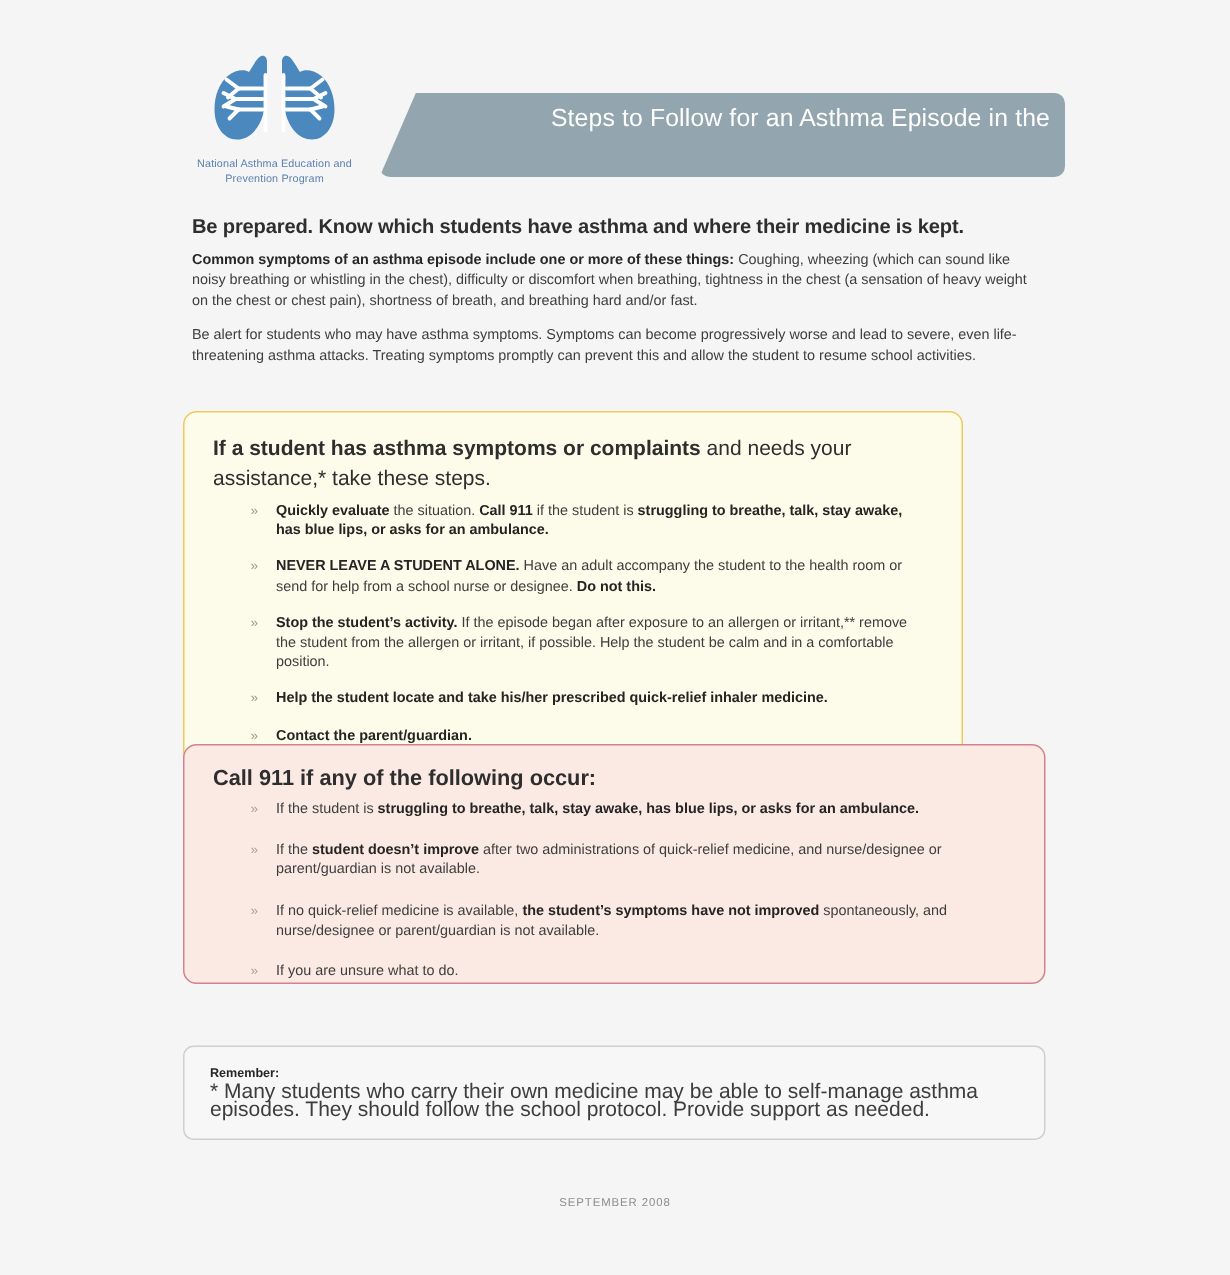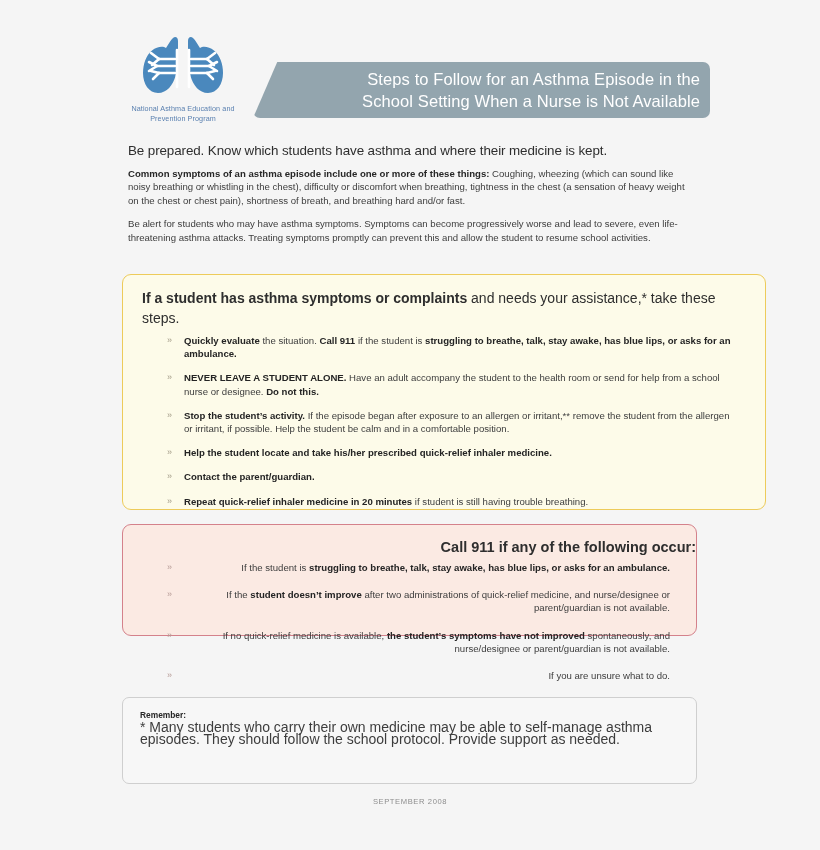--- a/index.html
+++ b/index.html
@@ -94,21 +94,21 @@
 
   
   .intro {
     position: absolute;
     left: 128px;
     top: 142px;
     width: 566px;
   }
   .intro-lead {
     font-size: 13.4px;
-    font-weight: normal;
+    font-weight: bold;
     color: #2e2e2e;
     line-height: 18px;
     margin-bottom: 7px;
     letter-spacing: -0.1px;
   }
   .intro-p {
     font-size: 9.6px;
     line-height: 13.4px;
     color: #3d3d3d;
     margin: 0 0 10px 0;
@@ -117,39 +117,38 @@
 
   
   .panel {
     position: absolute;
     box-sizing: border-box;
     border-radius: 9px;
   }
   .panel-yellow {
     left: 122px;
     top: 274px;
-    width: 644px;
+    width: 520px;
     height: 236px;
     background: #fdfbe9;
     border: 1.4px solid #edcb5a;
   }
   .panel-pink {
     left: 122px;
-    top: 524px;
+    top: 496px;
     width: 575px;
-    height: 112px;
+    height: 160px;
     background: #fbeae3;
     border: 1.4px solid #d4818b;
-    text-align: right;
   }
   .panel-note {
     left: 122px;
     top: 697px;
     width: 575px;
-    height: 87px;
+    height: 63px;
     background: #f7f7f7;
     border: 1px solid #cfcfcf;
     border-radius: 7px;
   }
 
   .panel-heading {
     font-size: 14px;
     line-height: 20px;
     color: #2e2e2e;
     margin: 13px 0 4px 19px;
@@ -263,21 +262,20 @@
         <div>National Asthma Education and</div>
         <div>Prevention Program</div>
       </div>
     </div>
 
 
     <div class="title-bar">
       <div class="title-bar-shape"></div>
       <div class="title-bar-text">
         <div>Steps to Follow for an Asthma Episode in the</div>
-        <div>School Setting When a Nurse is Not Available</div>
       </div>
     </div>
   </div>
 
   <div class="intro">
     <div class="intro-lead"><span>Be prepared.</span><span>  Know which students have asthma and where their medicine is kept.</span></div>
 
     <p class="intro-p"><b>Common symptoms of an asthma episode include one or more of these things:</b><span> Coughing, wheezing (which can sound like noisy breathing or whistling in the chest), difficulty or discomfort when breathing, tightness in the chest (a sensation of heavy weight on the chest or chest pain), shortness of breath, and breathing hard and/or fast.</span></p>
 
     <p class="intro-p">Be alert for students who may have asthma symptoms.  Symptoms can become progressively worse and lead to severe, even life-threatening asthma attacks.  Treating symptoms promptly can prevent this and allow the student to resume school activities.</p>

